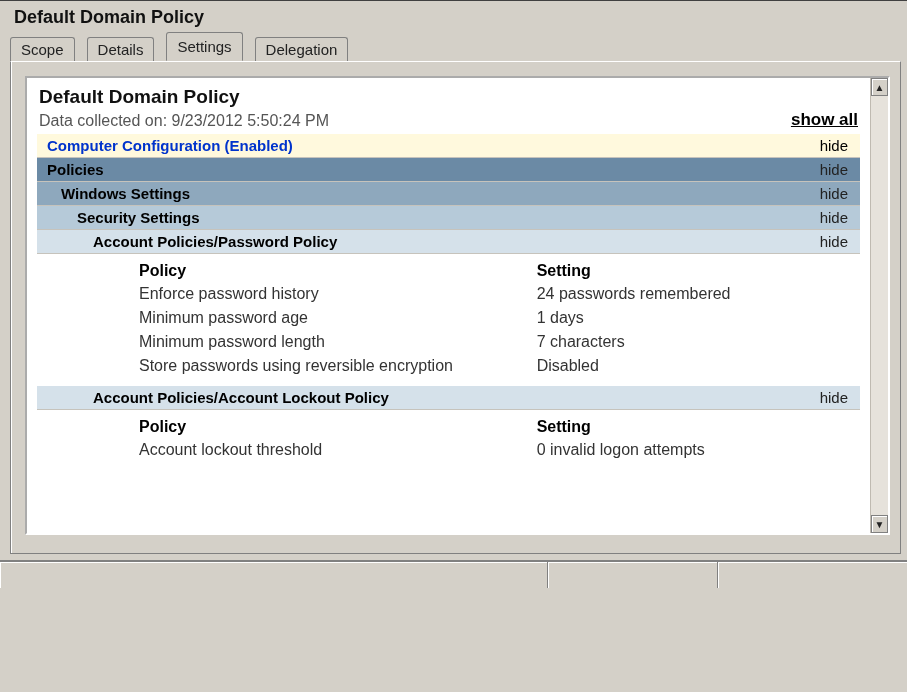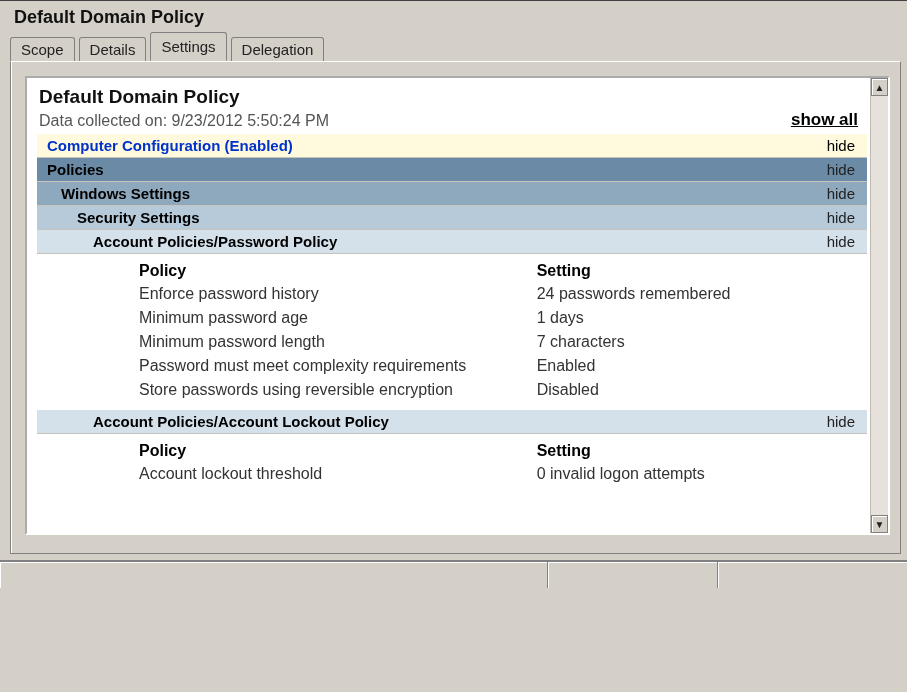--- a/index.html
+++ b/index.html
@@ -35,21 +35,21 @@
   .tab {
     border: 1px solid #808080;
     border-top-left-radius: 3px;
     border-top-right-radius: 3px;
     border-bottom: none;
     padding: 3px 10px 3px 10px;
     background: #d4d0c8;
     font-size: 15px;
     color: #222;
     position: relative;
-    margin-right: 4px;
+    margin-right: 12px;
     cursor: default;
     top: 1px;
   }
   .tab.active {
     background: #d4d0c8;
     padding-top: 5px;
     padding-bottom: 5px;
     top: 1px;
     z-index: 3;
     border-bottom: 1px solid #d4d0c8;
@@ -97,21 +97,21 @@
 
   .report { padding: 2px 2px 0 6px; }
   .rpt-title { font-weight: bold; font-size: 19px; color: #111; padding: 6px 4px 2px 6px;}
   .rpt-row { display:flex; justify-content:space-between; align-items:flex-end; padding: 0 10px 4px 6px; color:#555; font-size:16px;}
   .show-all { font-weight: bold; text-decoration: underline; color:#000; cursor:default; font-size:17px;}
 
   .section-bar {
     display:flex; justify-content:space-between; 
     padding: 3px 12px 3px 10px;
     margin-left: 4px;
-    margin-right: 1px;
+    margin-right: 8px;
     border-bottom: 1px solid #c6c3bc;
     gap: 15px;
   }
   .bar-cc   { background: #fff9dd; color:#0033cc; font-weight:bold; }
   .bar-pol  { background: #6b8aa5; color:#000; font-weight:bold; }
   .bar-win  { background: #8ea8bd; color:#000; font-weight:bold; padding-left:24px;}
   .bar-sec  { background: #b6cad9; color:#000; font-weight:bold; padding-left:40px;}
   .bar-acc  { background: #d5e1ea; color:#000; font-weight:bold; padding-left:56px;}
   .bar-lock { background: #d5e1ea; color:#000; font-weight:bold; padding-left:56px;}
   .hide-link { color:#222; font-weight:normal; cursor:default;}
@@ -199,24 +199,20 @@
                   </tr>
               <tr>
                     <td>Minimum password age</td>
                     <td>1 days</td>
                   </tr>
               <tr>
                     <td>Minimum password length</td>
                     <td>7 characters</td>
                   </tr>
               <tr>
-                    <td>Password must meet complexity requirements</td>
-                    <td>Enabled</td>
-                  </tr>
-              <tr>
                     <td>Store passwords using reversible encryption</td>
                     <td>Disabled</td>
                   </tr>
             </tbody>
               </table>
           </div>
 
           <div class="section-bar bar-lock">
             <span>Account Policies/Account Lockout Policy</span>
             <span class="hide-link">hide</span>

